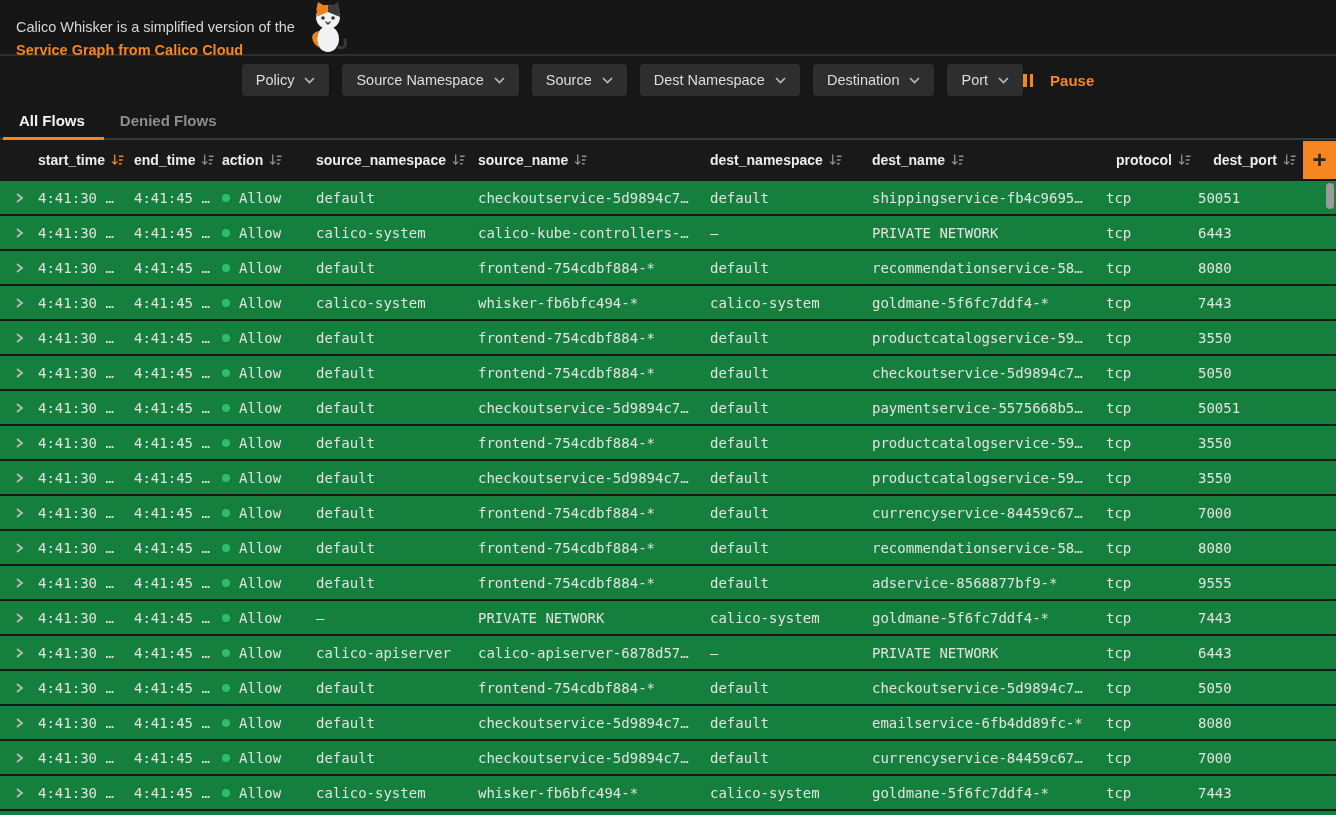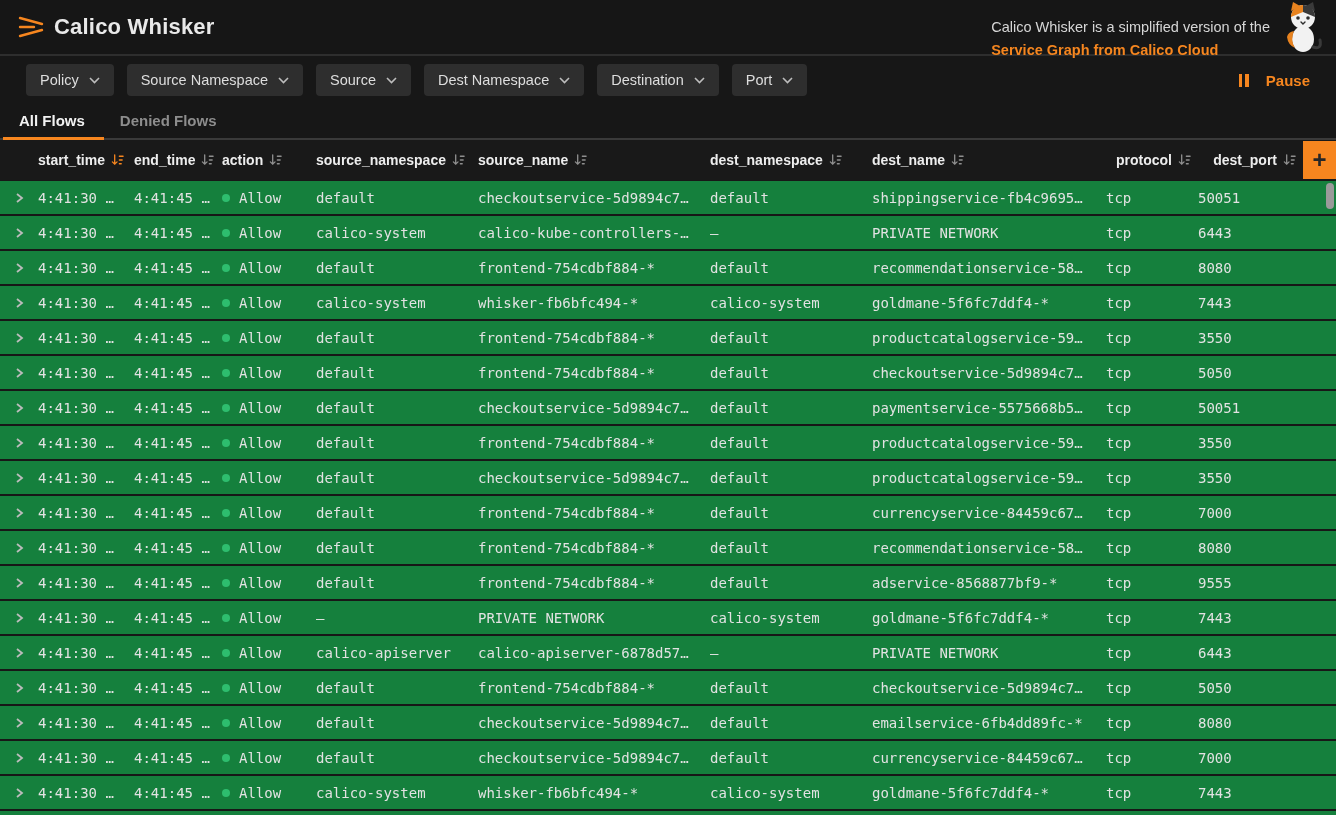--- a/index.html
+++ b/index.html
@@ -11,21 +11,21 @@
   .topbar { height:56px; display:flex; align-items:center; justify-content:space-between;
             padding:0 10px 0 16px; background:#161616; border-bottom:2px solid #2e2e2e; }
   .brand { display:flex; align-items:center; gap:8px; }
   .brand-title { font-size:22px; font-weight:bold; color:#e9e9e9; letter-spacing:0.2px; }
   .topbar-right { display:flex; align-items:center; gap:10px; }
   .tagline { text-align:left; line-height:1.45;margin-top:24px; }
   .tagline-text { color:#d6d6d6; font-size:14.5px; }
   .tagline-link { color:#F6861F; font-size:14.5px; font-weight:bold; text-decoration:none; display:inline-block; }
 
   
-  .filterbar { height:48px; display:flex; align-items:center; justify-content:space-between; padding:0 26px; }
+  .filterbar { height:48px; display:flex; align-items:center; justify-content:center; padding:0 26px; }
   .filters { display:flex; gap:13px; }
   .filter-btn { display:inline-flex; align-items:center; gap:10px; background:#2e2e2e; color:#dedede;
                 border:none; border-radius:4px; padding:0 14px; height:32px; font-size:14.5px;
                 font-family:"Liberation Sans", sans-serif; cursor:pointer; }
   .chev { width:11px; height:7px; }
   .chev polyline { fill:none; stroke:#bdbdbd; stroke-width:1.6; }
   .pause-btn { display:inline-flex; align-items:center; gap:17px; background:none; border:none;
                color:#F6861F; font-size:15px; font-weight:bold; font-family:"Liberation Sans", sans-serif; cursor:pointer; }
   .pause-icon { display:inline-flex; gap:3px; }
   .pause-icon i { display:block; width:3.5px; height:13px; background:#F6861F; }
@@ -63,28 +63,20 @@
 
   
   .scroll-thumb { position:absolute; right:2px; top:183px; width:8px; height:26px; border-radius:4px; background:#9a9a9a; }
 </style>
 </head>
 <body>
 
 <div class="app">
 
   <header class="topbar">
-    <div class="brand">
-      <svg width="30" height="28" viewBox="0 0 30 28">
-        <line x1="4" y1="5" x2="26" y2="11" stroke="#F6861F" stroke-width="2.4" stroke-linecap="round"></line>
-        <line x1="4" y1="14" x2="18" y2="14" stroke="#F6861F" stroke-width="2.4" stroke-linecap="round"></line>
-        <line x1="4" y1="23" x2="26" y2="17" stroke="#F6861F" stroke-width="2.4" stroke-linecap="round"></line>
-      </svg>
-      <span class="brand-title">Calico Whisker</span>
-    </div>
     <div class="topbar-right">
       <div class="tagline">
         <div class="tagline-text">Calico Whisker is a simplified version of the</div>
         <a href="#" class="tagline-link">Service Graph from Calico Cloud</a>
       </div>
       <svg width="46" height="52" viewBox="0 0 46 52">
         <ellipse cx="23" cy="38" rx="11" ry="13" fill="#f2f2f2"></ellipse>
         <path d="M14 30 q-4 9 1 17 q-7-3 -8 -11 q1 -5 7 -6 z" fill="#E8831F"></path>
         <path d="M33 46 q9 3 7 -7" stroke="#3a3a3a" stroke-width="3" fill="none" stroke-linecap="round"></path>
         <circle cx="23" cy="16" r="12" fill="#f2f2f2"></circle>

